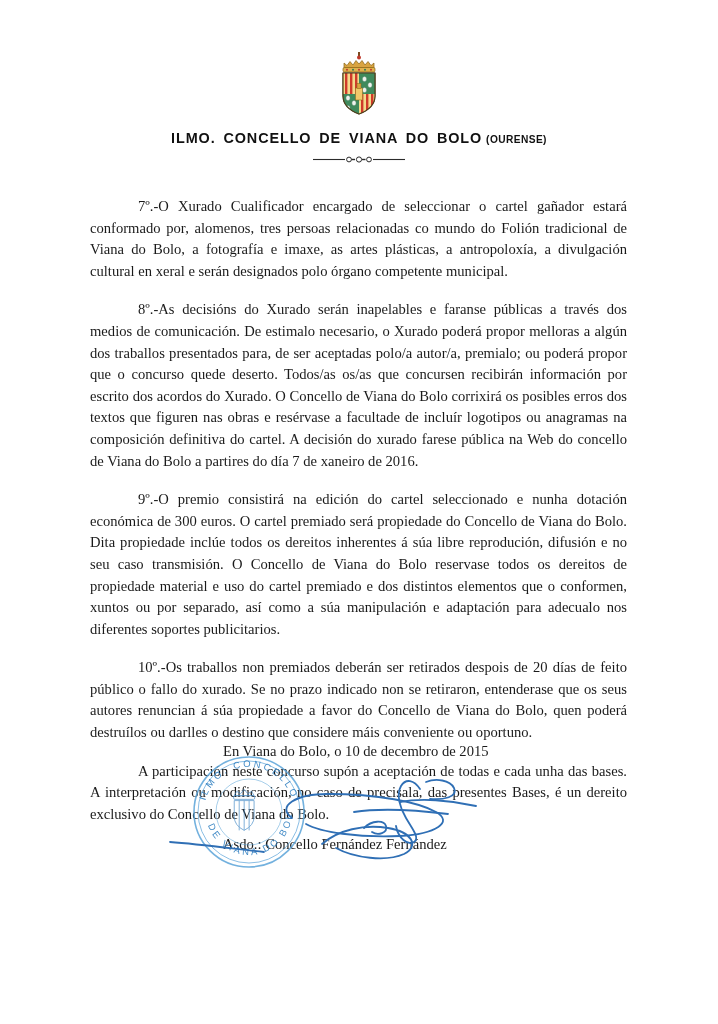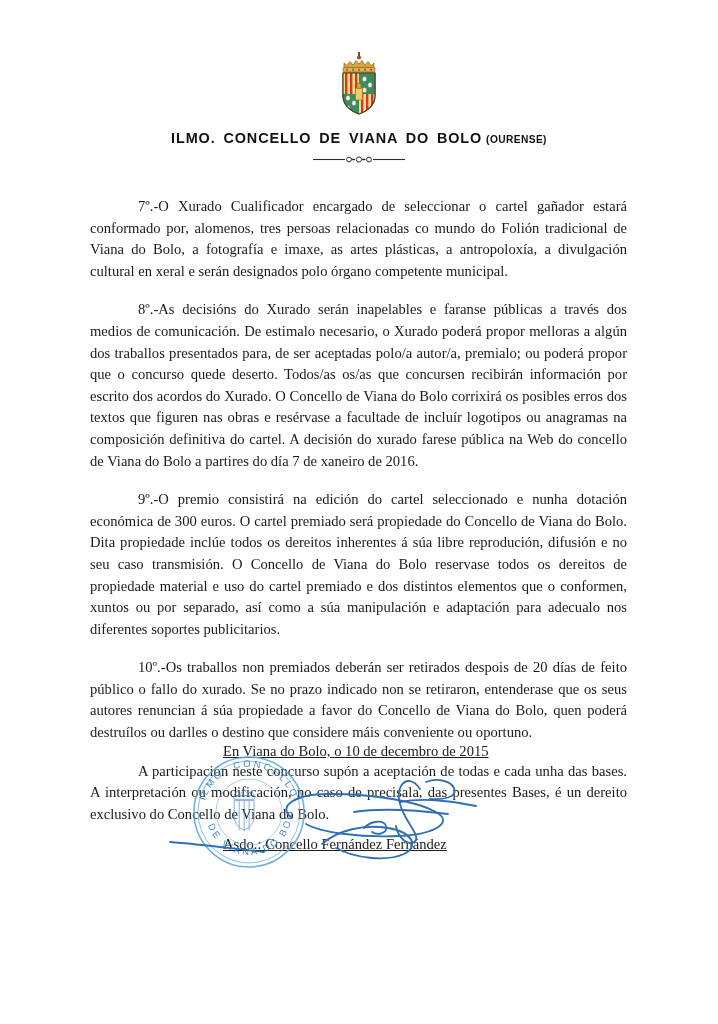--- a/index.html
+++ b/index.html
@@ -75,21 +75,20 @@
   .para:last-child { margin-bottom: 0; }
 
   
   .sign-block {
     position: absolute;
     top: 741px;
     left: 90px;
     width: 538px;
     font-size: 14.6px;
     line-height: 21px;
-    text-decoration: underline;
   }
   .sign-place {
     margin-left: 133px;
   }
   .sign-role {
     margin-left: 228px;
     margin-top: 1px;
   }
   .sign-name {
     margin-left: 133px;

